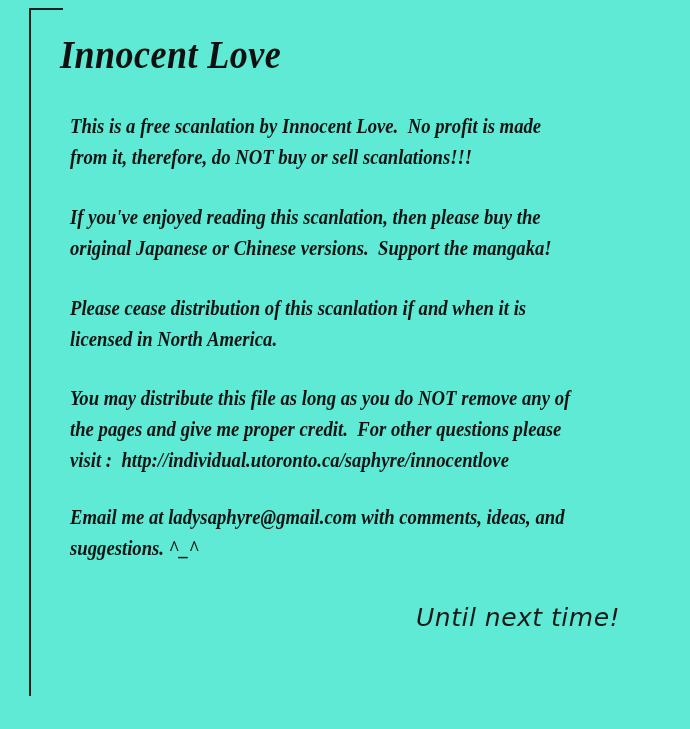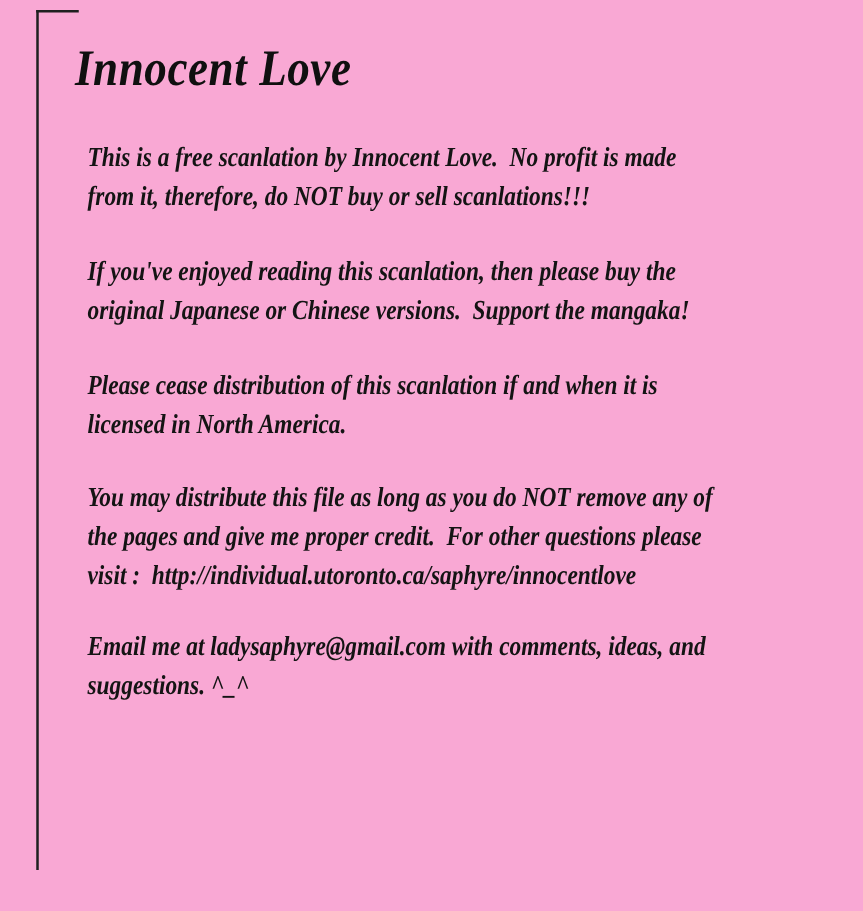--- a/index.html
+++ b/index.html
@@ -1,20 +1,20 @@
 <!DOCTYPE html>
 <html><head>
 <meta charset="utf-8">
 <style>
   html, body { margin: 0; padding: 0; background: #ffffff; }
   .page {
     position: relative;
     width: 690px;
     height: 729px;
-    background: #f9a8d4;
+    background: #5eead4;
     overflow: hidden;
     font-family: "Liberation Serif", serif;
     color: #121212;
   }
   
   .edge { position: absolute; background: #1f1f1f; }
   .edge-left { left: 29px; top: 8px; width: 2px; height: 688px; }
   .edge-top  { left: 29px; top: 8px; width: 34px; height: 2px; }
 
   .title {
@@ -101,14 +101,15 @@
       <span class="line">visit :  http://individual.utoronto.ca/saphyre/innocentlove</span>
     </p>
 
     <p class="para p5">
       <span class="line">Email me at ladysaphyre@gmail.com with comments, ideas, and</span>
       <span class="line">suggestions. ^_^</span>
     </p>
 
   </section>
 
+  <div class="closing">Until next time!</div>
 
 </div>
 
 </body></html>

